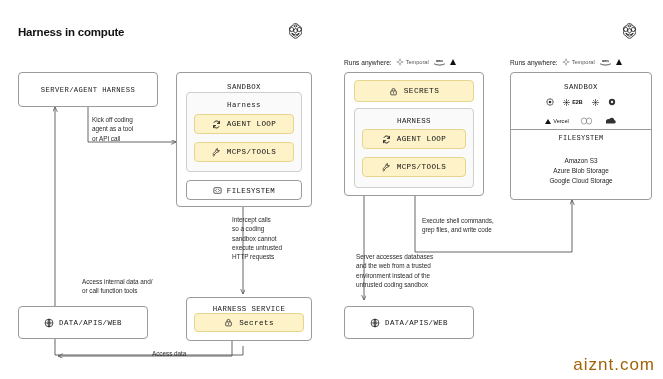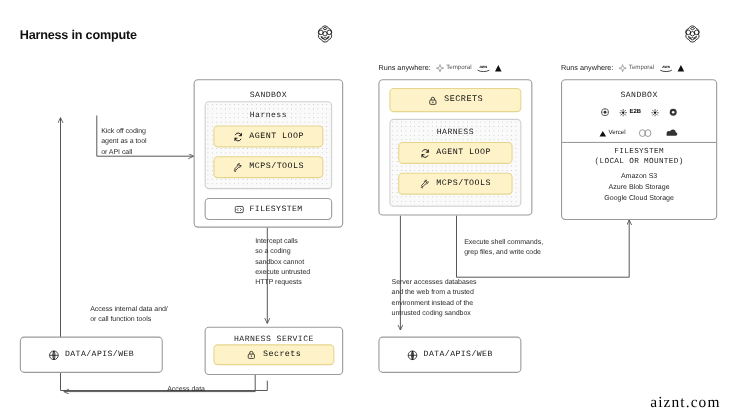--- a/index.html
+++ b/index.html
@@ -85,22 +85,22 @@
     position:absolute;left:0;right:0;text-align:center;
     font-size:6.4px;line-height:1.5;color:#222;
   }
   .sb-icons{
     position:absolute;left:0;right:0;
     display:flex;align-items:center;justify-content:center;
     gap:9px;
   }
   .watermark{
     position:absolute;right:8px;bottom:4px;
-    font-size:14px;color:#000000;letter-spacing:1px;
-    font-family:Liberation Serif, serif;
+    font-size:17px;color:#a16207;letter-spacing:1px;
+    font-family:Liberation Sans, sans-serif;
   }
   .vercel-tri{width:0;height:0;border-left:3.5px solid transparent;border-right:3.5px solid transparent;border-bottom:6px solid #111;}
 </style>
 </head>
 <body>
 
 <svg class="svg-layer" viewBox="0 0 663 379">
   <defs>
     <marker id="ah" markerWidth="7" markerHeight="7" refX="5.4" refY="2.6" orient="auto">
       <path d="M0,0 L5.4,2.6 L0,5.2" fill="none" stroke="#555" stroke-width="0.9"></path>
@@ -127,20 +127,23 @@
 <div class="panel panel-left">
 
   <div class="title" style="left:18px;top:26px;">Harness in compute</div>
 
   <span class="oai-logo" style="left:287px;top:22px;">
     <svg viewBox="0 0 24 24" width="17" height="17" aria-hidden="true">
       <path d="M12 2.2c-2.1 0-3.9 1.3-4.6 3.2a4.8 4.8 0 0 0-3.2 7.3 4.8 4.8 0 0 0 3.2 7.1 4.9 4.9 0 0 0 9.2 0 4.8 4.8 0 0 0 3.2-7.1 4.8 4.8 0 0 0-3.2-7.3A4.9 4.9 0 0 0 12 2.2Zm0 2a3 3 0 0 1 2.6 1.5L12 7.2 9.4 5.7A3 3 0 0 1 12 4.2Zm-5.2 3.3 2.6 1.5v3l-2.6 1.5a3 3 0 0 1 0-6Zm10.4 0a3 3 0 0 1 0 6l-2.6-1.5v-3ZM12 9.3l2.6 1.5v2.9L12 15.2l-2.6-1.5v-2.9Zm-5.2 6.5L9.4 17v1.5a3 3 0 0 1-2.6-2.7Zm10.4 0a3 3 0 0 1-2.6 2.7V17Zm-5.2 1.3 2.6 1.5a3 3 0 0 1-5.2 0Z" fill="none" stroke="#111" stroke-width="1.1"></path>
     </svg>
   </span>
 
+  <div class="box" style="left:18px;top:72px;width:140px;height:35px;">
+    <div class="boxlabel mono" style="top:13px;font-size:7.2px;">SERVER/AGENT HARNESS</div>
+  </div>
 
   <div class="box" style="left:176px;top:72px;width:136px;height:135px;">
     <div class="boxlabel mono" style="top:10px;">SANDBOX</div>
   </div>
 
   <div class="dotted" style="left:186px;top:92px;width:116px;height:80px;">
     <div class="boxlabel mono" style="top:8px;">Harness</div>
   </div>
 
   <div class="yellow mono" style="left:194px;top:114px;width:100px;height:20px;">
@@ -353,21 +356,20 @@
         </svg>
     </span>
     <span class="icon">
       <svg width="13" height="8" viewBox="0 0 26 16">
           <path d="M4 13h16.5a3.4 3.4 0 0 0 .4-6.7 5.6 5.6 0 0 0-10.6-1.6A4.2 4.2 0 0 0 4 8.6Z" fill="#333"></path>
         </svg>
     </span>
   </div>
 
   <div class="fs-sub mono" style="left:178px;top:133px;width:142px;font-size:7px;letter-spacing:0.3px;">FILESYSTEM</div>
-  <div class="fs-sub mono" style="left:178px;top:142px;width:142px;font-size:7px;letter-spacing:0.3px;">(LOCAL OR MOUNTED)</div>
   <div class="fs-sub" style="left:178px;top:156px;width:142px;">Amazon S3</div>
   <div class="fs-sub" style="left:178px;top:166px;width:142px;">Azure Blob Storage</div>
   <div class="fs-sub" style="left:178px;top:176px;width:142px;">Google Cloud Storage</div>
 
   <div class="box" style="left:12px;top:306px;width:130px;height:33px;">
     <div class="center-row" style="top:11px;">
       <span class="icon">
         <svg width="10" height="10" viewBox="0 0 16 16">
             <circle cx="8" cy="8" r="6.3" fill="none" stroke="#111" stroke-width="1.1"></circle>
             <path d="M1.7 8h12.6M8 1.7v12.6M8 1.7C5.8 4 5.8 12 8 14.3M8 1.7c2.2 2.3 2.2 10.3 0 12.6" fill="none" stroke="#111" stroke-width="1.1"></path>

